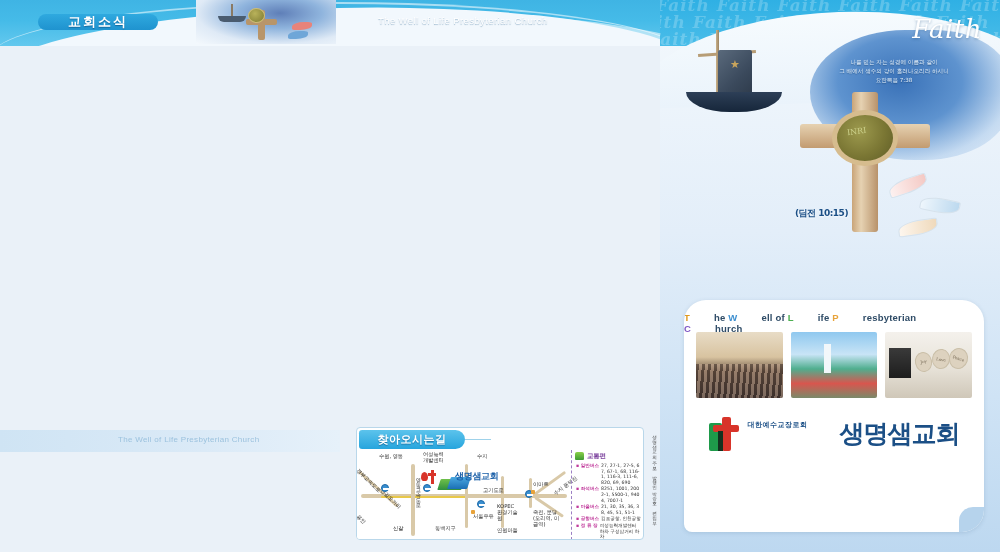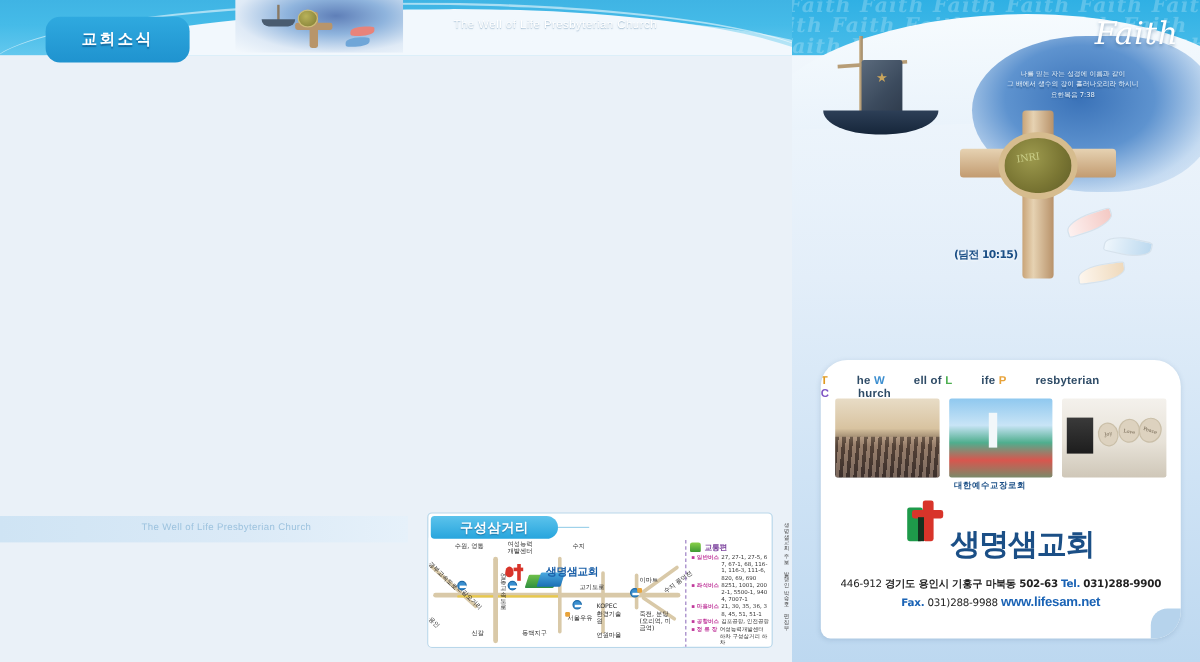--- a/index.html
+++ b/index.html
@@ -39,21 +39,21 @@
     border-radius:50% 50% 0 0 / 100% 100% 0 0;
     transform:rotate(-2deg);
   }
   .wave-line {
     position:absolute; left:-10px; top:2px; width:700px; height:56px;
     border-top:2px solid rgba(255,255,255,0.55);
     border-radius:50% 50% 0 0 / 100% 100% 0 0;
   }
   .section-tab {
     position:absolute; left:38px; top:14px;
-    min-width:120px; height:38px;
+    min-width:120px; height:16px;
     background:linear-gradient(180deg,#2fa9df 0%, #1f93cf 100%);
     border-radius:12px;
     color:#ffffff; font-size:13px; font-weight:bold;
     letter-spacing:2px;
     display:flex; align-items:center; justify-content:center;
     padding:0 16px;
     text-shadow:0 1px 1px rgba(0,60,110,0.5);
     z-index:6;
   }
   .header-en {
@@ -432,21 +432,21 @@
     background:#d8342a; border-radius:2px;
   }
   .lc-red-h {
     position:absolute; left:4px; top:8px; width:26px; height:7px;
     background:#d8342a; border-radius:2px;
   }
   .lc-dark {
     position:absolute; left:9px; top:14px; width:5px; height:20px;
     background:#13321f;
   }
-  .logo-texts { display:flex; flex-direction:column;gap:32px; }
+  .logo-texts { display:flex; flex-direction:row;gap:32px; }
   .logo-denom {
     font-size:7px; color:#1b4f86; font-weight:bold; letter-spacing:0.5px;
     margin-left:3px; margin-bottom:-2px;
   }
   .logo-name {
     font-size:25px; font-weight:bold; color:#1b4f86;
     letter-spacing:-1px; line-height:28px;
   }
   .pastor {
     position:absolute; left:0; top:160px; width:300px; text-align:center;
@@ -498,21 +498,21 @@
       <div class="deco-fish2"></div>
     </div>
 
     <div class="section-tab">교회소식</div>
     <div class="header-en">The Well of Life Presbyterian Church</div>
 
     <div class="left-footer"></div>
     <div class="footer-en">The Well of Life Presbyterian Church</div>
 
     <div class="map-box">
-      <div class="map-tab">구성삼거리</div>
+      <div class="map-tab">찾아오시는길</div>
       <div class="map-tab-line"></div>
 
       <div class="map-canvas">
         <div class="road road-diag1"></div>
         <div class="road road-main"></div>
         <div class="road-yellow road-y1"></div>
         <div class="road road-v1"></div>
         <div class="road road-v2"></div>
         <div class="road road-v3"></div>
         <div class="road road-v4"></div>
@@ -647,28 +647,18 @@
           <div class="lc-red-h"></div>
           <div class="lc-dark"></div>
         </div>
         <div class="logo-texts">
           <div class="logo-denom">대한예수교장로회</div>
           <div class="logo-name">생명샘교회</div>
         </div>
       </div>
 
 
-      <div class="addr">
-        <span class="zip">446-912</span>
-        <span class="bold">경기도 용인시 기흥구 마북동 502-63</span>
-        <span class="tel-lbl">Tel.</span>
-        <span class="tel-num">031)288-9900</span>
-        <br>
-        <span class="fax-lbl">Fax.</span>
-        <span>031)288-9988</span>
-        <span class="web">www.lifesam.net</span>
-      </div>
 
       <div class="card-corner"></div>
     </div>
   </div>
 
 </div>
 
 </body></html>

